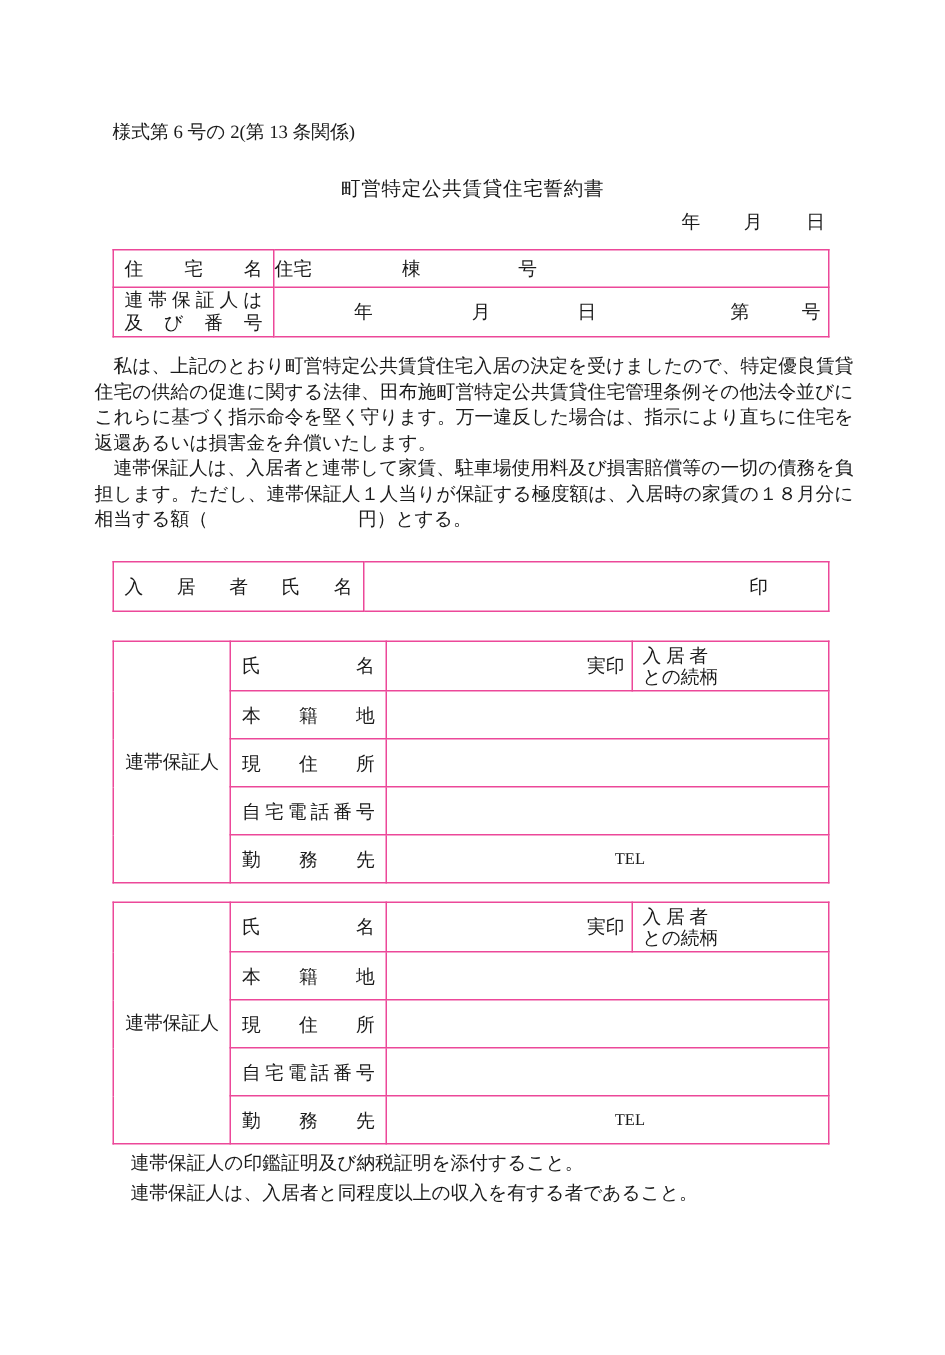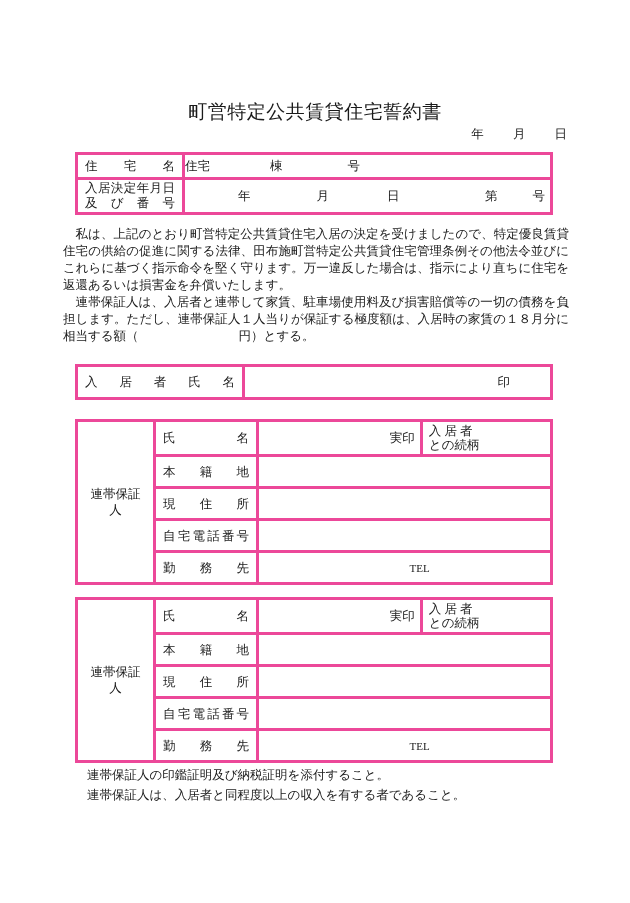--- a/index.html
+++ b/index.html
@@ -5,28 +5,28 @@
   * { margin:0; padding:0; box-sizing:border-box; }
   html,body { background:#ffffff; }
   .page {
     width:630px; height:903px; background:#ffffff; color:#1a1a1a;
     font-family:"Liberation Serif","DejaVu Serif",serif;
     font-size:12.5px; line-height:16px;
     position:relative; overflow:hidden; margin:0 auto;
     padding-top:81px;
   }
   .form-number { margin-left:75px; line-height:14px; }
-  .doc-title { margin-top:23px; text-align:center; font-size:19px; letter-spacing:0.5px; }
-  .date-line { margin-top:6px; text-align:right; padding-right:63px; }
+  .doc-title { margin-top:23px; text-align:center; font-size:13px; letter-spacing:0.5px; }
+  .date-line { margin-top:6px; text-align:right; padding-right:80px; }
   .date-line span { display:inline-block; }
   .date-line .dm, .date-line .dd { margin-left:26px; }
   .addressee { margin-top:8px; margin-left:98px; letter-spacing:1px; }
 
   table { border-collapse:collapse; table-layout:fixed; margin-left:75px; width:478px; }
-  td { border:3px solid #ec4899; padding:2px 7px; vertical-align:middle; }
+  td { border:1px solid #ec4899; padding:2px 7px; vertical-align:middle; }
   .jus { text-align:justify; text-align-last:justify; }
 
   
   .housing-table { margin-top:10px; }
   .housing-table .c1 { width:107px; }
   .housing-table .r1 td { height:25px; }
   .housing-table .r2 td { height:33px; }
   .two-line { line-height:15px; }
   .hv1 { display:flex; justify-content:flex-start; align-items:center; padding-right:23px; }
   .hv1 .p2 { margin-left:60px; }
@@ -60,20 +60,21 @@
   .relation-cell { line-height:14px; padding:2px 6px; }
   .tel-cell { text-align:center; text-indent:30px; font-size:11px; }
 
   .notes { margin-top:2px; margin-left:87px; line-height:20px; }
 </style>
 </head>
 <body>
 
 <div class="page">
 
+  <div class="form-number">様式第 6 号の 2(第 13 条関係)</div>
 
   <div class="doc-title">町営特定公共賃貸住宅誓約書</div>
 
   <div class="date-line">
     <span class="dy">年</span>
     <span class="dm">月</span>
     <span class="dd">日</span>
   </div>
 
 
@@ -84,21 +85,21 @@
       <td class="novpad">
         <div class="hv1">
           <span class="p1">住宅</span>
           <span class="p2">棟</span>
           <span class="p3">号</span>
         </div>
       </td>
     </tr>
     <tr class="r2">
       <td class="c1 two-line novpad" style="padding:1px 7px">
-        <div class="jus">入居決定年月日</div>
+        <div class="jus">連帯保証人は</div>
         <div class="jus">及び番号</div>
       </td>
       <td class="novpad">
         <div class="hv2">
           <span class="p1">年</span>
           <span class="p2">月</span>
           <span class="p3">日</span>
           <span class="p4">第</span>
           <span class="p5">号</span>
         </div>

